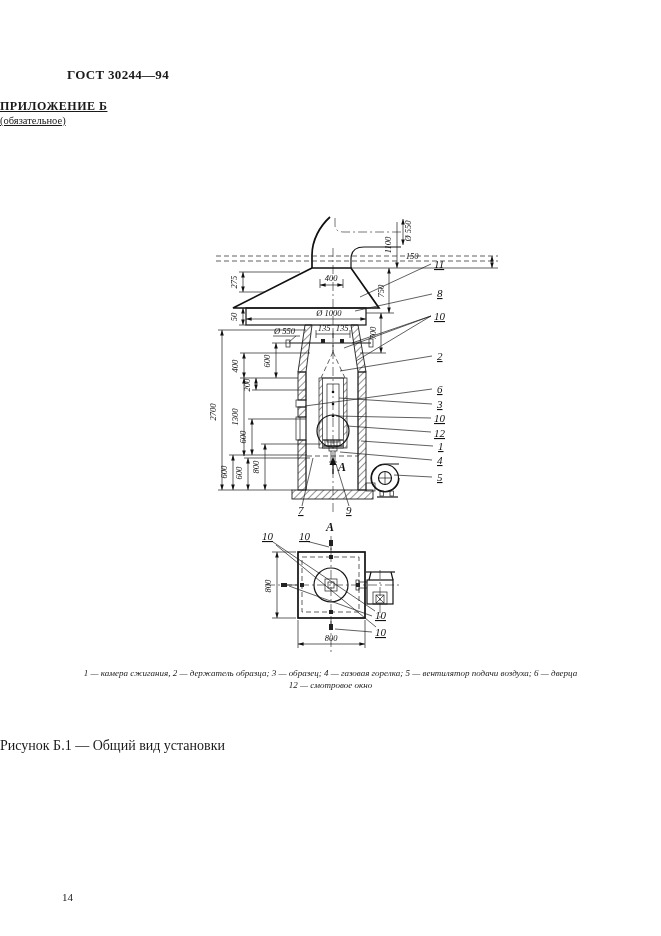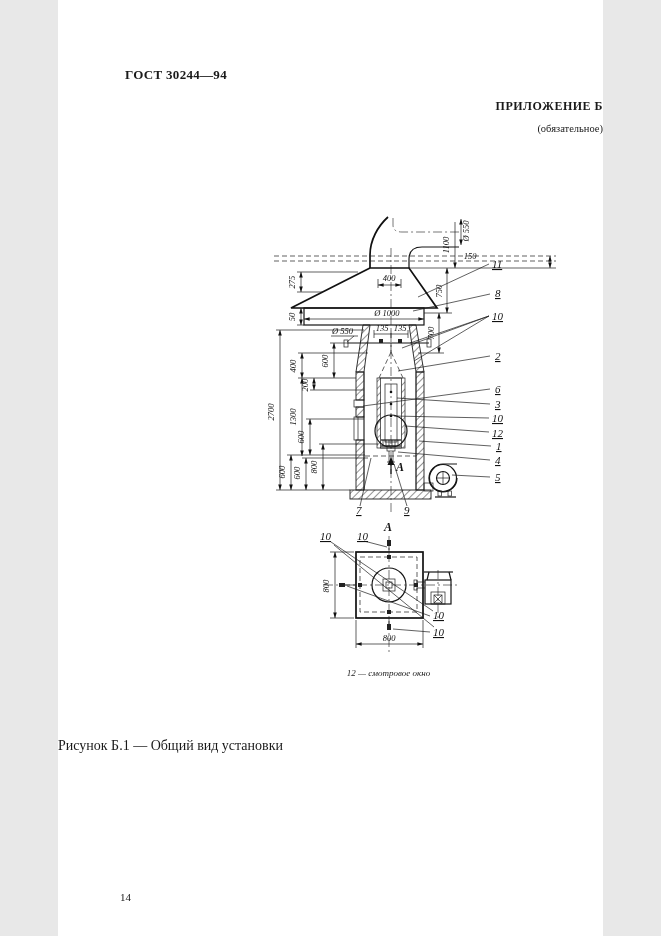--- a/index.html
+++ b/index.html
@@ -1,25 +1,25 @@
 <!DOCTYPE html>
 <html><head>
 <meta charset="utf-8">
 <style>
   html,body{margin:0;padding:0;background:#e8e8e8;}
   .page{
-    position:relative;width:545px;height:936px;margin:0 auto;
+    position:relative;width:661px;height:936px;margin:0 auto;
     background:#ffffff;overflow:hidden;
     font-family:"Liberation Serif","DejaVu Serif",serif;color:#1a1a1a;
   }
   .abs{position:absolute;}
   .doc-number{left:67px;top:67px;font-size:13px;font-weight:bold;letter-spacing:.3px;}
-  .appendix{left:0;top:99px;width:100%;text-align:right;}
+  .appendix{left:0;top:99px;width:100%;text-align:left;text-decoration:underline;}
   .appendix-title{font-size:12px;font-weight:bold;letter-spacing:.5px;}
-  .appendix-note{font-size:10.5px;margin-top:9px;}
+  .appendix-note{font-size:10.5px;margin-top:1px;}
   .main-title{left:0;top:166px;width:100%;text-align:center;font-weight:bold;font-size:11.5px;line-height:14px;letter-spacing:.3px;}
   .legend{left:40px;top:668px;width:581px;text-align:center;font-size:9px;line-height:11.5px;font-style:italic;}
   .caption{left:0;top:738px;width:100%;text-align:left;font-size:14px;}
   .page-number{left:62px;top:845px;font-size:11px;margin-top:46px;}
   svg.fig{position:absolute;left:0;top:0;width:661px;height:936px;}
   
   .ln{stroke:#1d1d1d;stroke-width:.7;fill:none;}
   .md{stroke:#151515;stroke-width:1.2;fill:none;}
   .tk{stroke:#111;stroke-width:1.7;fill:none;}
   .dsh{stroke-dasharray:5,3;}
@@ -349,20 +349,21 @@
 
         <line class="ln" x1="298" y1="620" x2="298" y2="648"></line>
         <line class="ln" x1="365" y1="620" x2="365" y2="648"></line>
         <line class="ln" x1="298" y1="644" x2="365" y2="644" marker-start="url(#as)" marker-end="url(#ae)"></line>
         <text class="dimt" x="331" y="641" text-anchor="middle">800</text>
       </g>
     </g>
   </svg>
 
   <div class="abs legend">
+    <div>1 — камера сжигания, 2 — держатель образца; 3 — образец; 4 — газовая горелка; 5 — вентилятор подачи воздуха; 6 — дверца</div>
     <div>12 — смотровое окно</div>
   </div>
 
   <div class="abs caption">Рисунок Б.1 — Общий вид установки</div>
 
   <div class="abs page-number">14</div>
 
 </div>
 
 </body></html>

